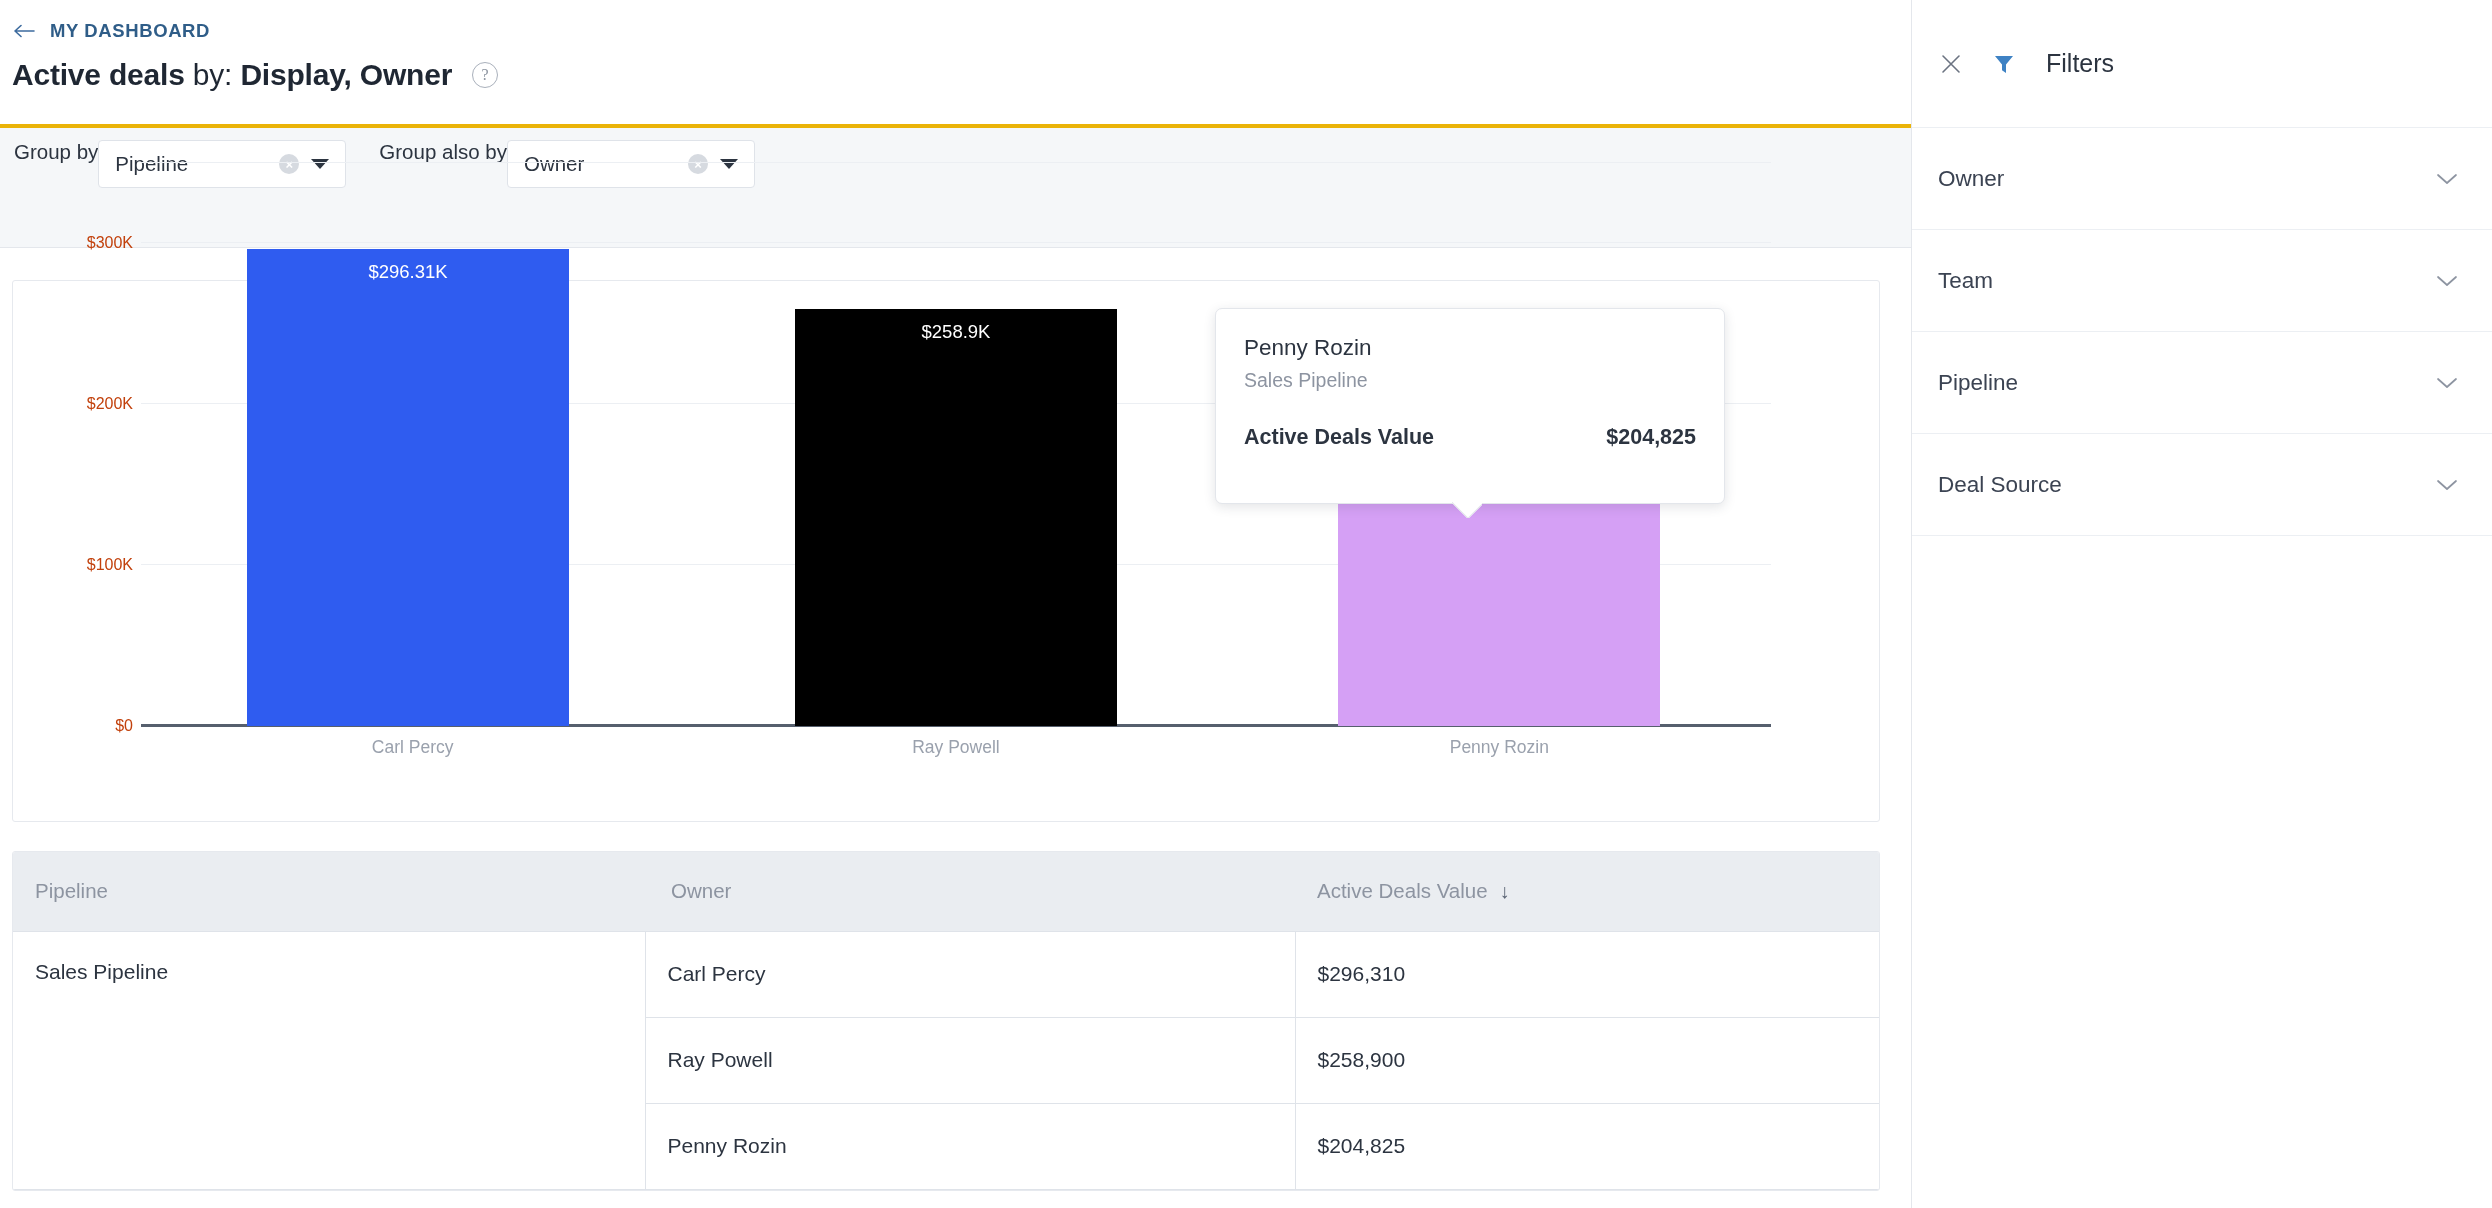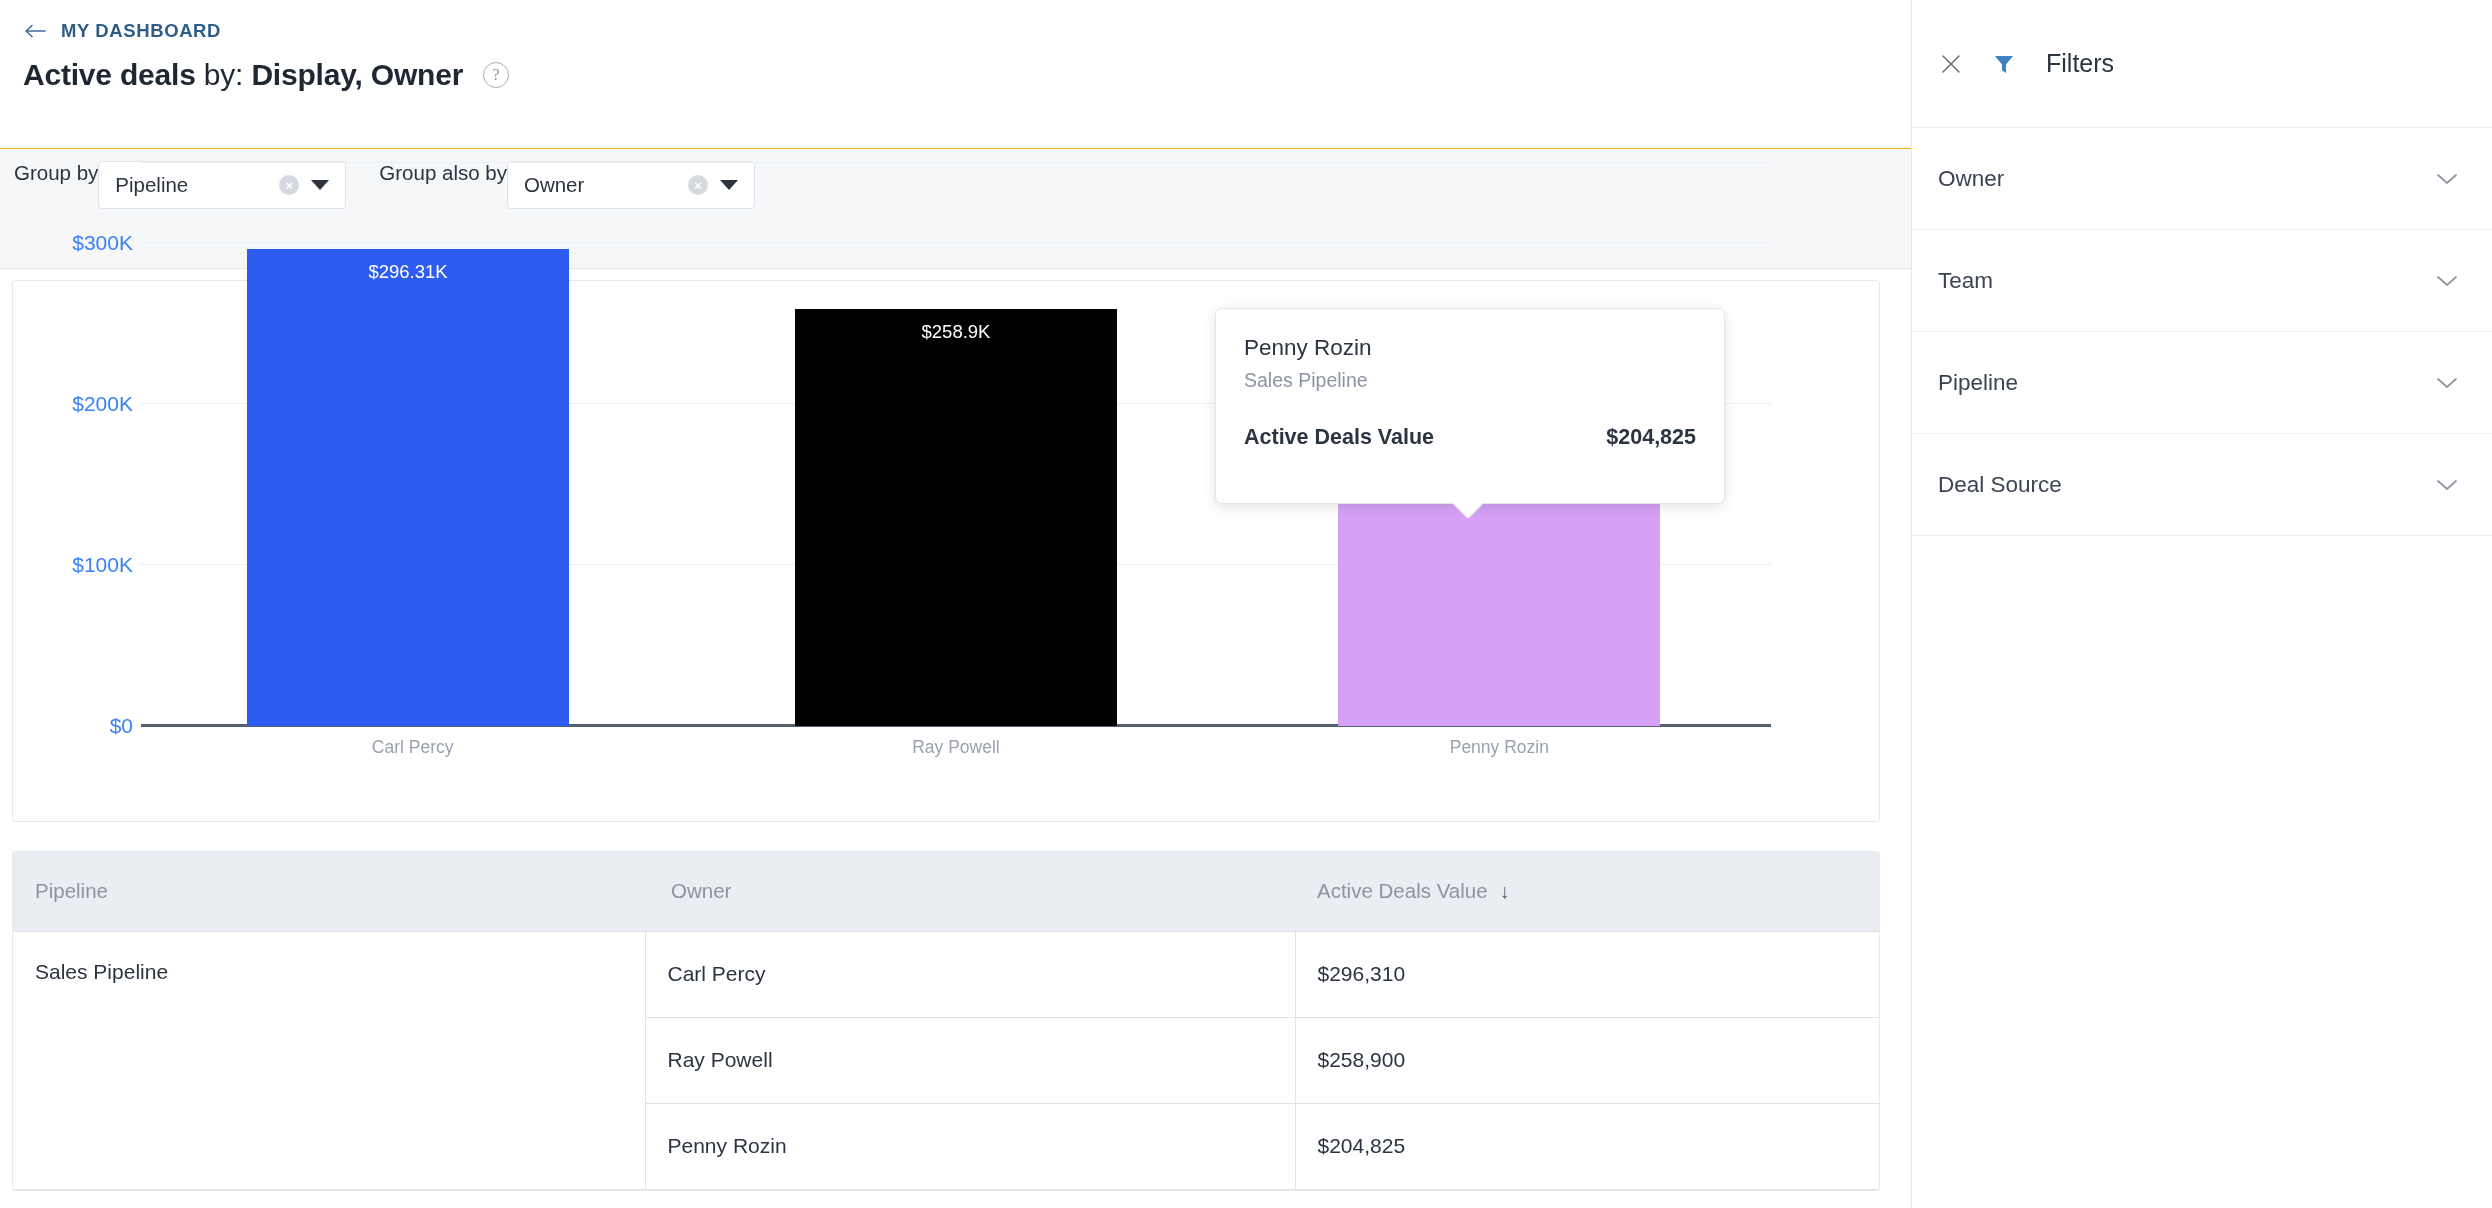--- a/index.html
+++ b/index.html
@@ -15,23 +15,23 @@
   .main {
     width: 1911px;
     height: 1208px;
     position: relative;
     background: #ffffff;
     overflow: hidden;
   }
 
   
   .page-header {
-    height: 149px;
-    padding: 18px 0 0 23px;
-    border-bottom: 1px solid #eab308;
+    height: 128px;
+    padding: 18px 0 0 12px;
+    border-bottom: 4px solid #eab308;
     background: #fff;
     position: relative;
   }
   .breadcrumb {
     display: flex; align-items: center; gap: 12px;
     height: 26px; margin-bottom: 14px;
   }
   .back-arrow {
     width: 26px; height: 22px; display: inline-flex;
     align-items: center; justify-content: center;
@@ -147,22 +147,22 @@
     position: absolute;
     left: 128px; width: 1630px;
     height: 3px;
     background: #565f6d;
   }
   .ytick {
     position: absolute;
     right: calc(100% - 120px);
     width: 120px;
     text-align: right;
-    font-size: 21px;
-    color: #3b82f6;
+    font-size: 16px;
+    color: #c2410c;
     transform: translateY(-50%);
   }
 
   .bar {
     position: absolute;
     bottom: 95px;
   }
   .bar-label {
     position: absolute;
     left: 0; right: 0;

